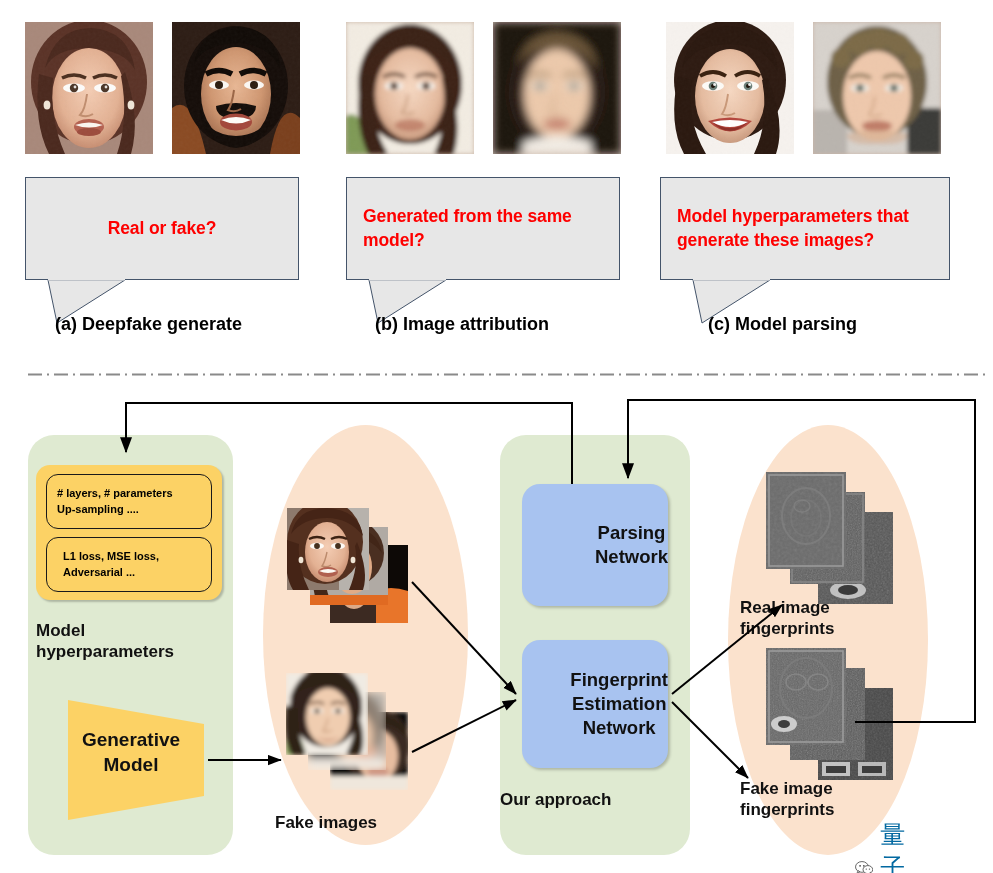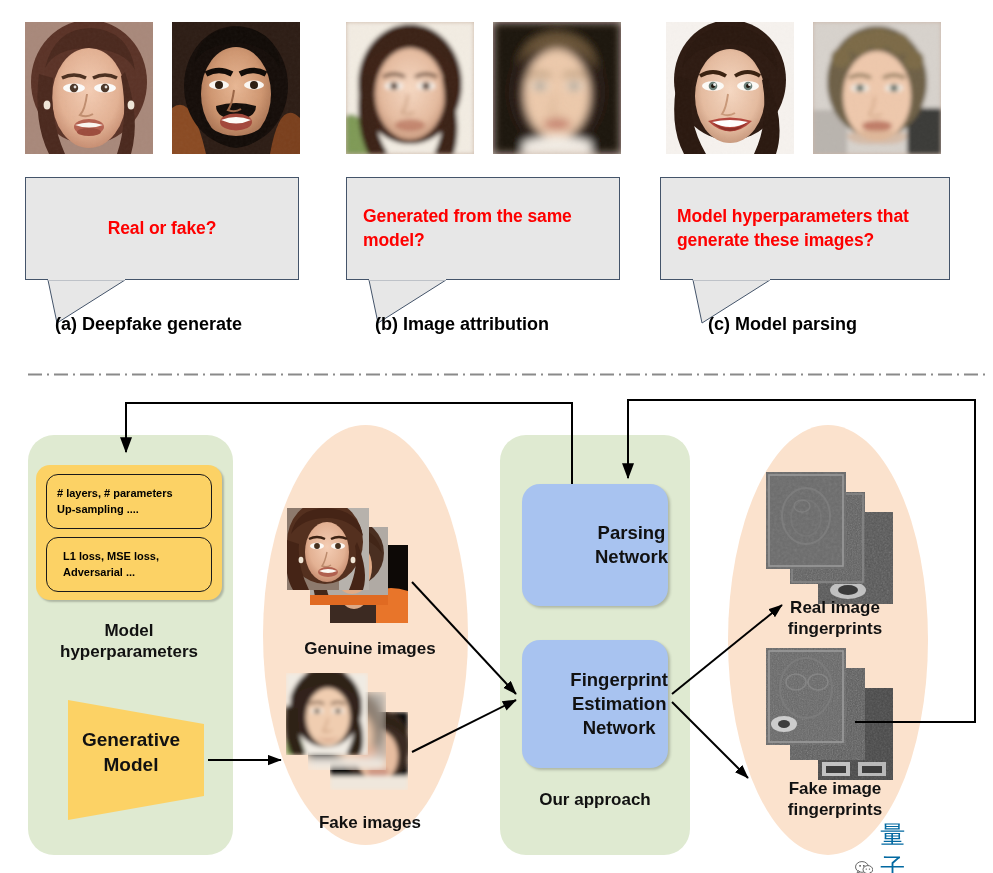--- a/index.html
+++ b/index.html
@@ -106,21 +106,21 @@
     color: #000000;
     line-height: 1.45;
     white-space: nowrap;
   }
 
   .blk-label {
     position: absolute;
     font-weight: bold;
     font-size: 17px;
     color: #111;
-    text-align: center;
+    text-align: left;
     line-height: 1.25;
     white-space: pre-line;
   }
 
   
   .trapezoid {
     position: absolute;
   }
   .trap-text {
     position: absolute;
@@ -503,21 +503,20 @@
         <circle cx="51" cy="38" r="2.9" fill="#46301e"></circle>
       <path d="M22 31 Q30 27 38 31" stroke="#3c2213" stroke-width="2.4" fill="none"></path>
       <path d="M44 31 Q52 27 60 31" stroke="#3c2213" stroke-width="2.4" fill="none"></path>
       <path d="M40 44 Q38 54 35 58 Q40 60 44 57" fill="none" stroke="#bb8a6c" stroke-width="1.4"></path>
       <ellipse cx="41" cy="64" rx="10" ry="5" fill="#b0604f"></ellipse>
       <path d="M32 63 Q41 59 50 63 Q41 67 32 63Z" fill="#fcf8f2"></path>
       <ellipse cx="14" cy="52" rx="2.4" ry="3.2" fill="#efe4d4"></ellipse>
       <ellipse cx="66" cy="52" rx="2.4" ry="3.2" fill="#efe4d4"></ellipse>
     </svg>
   </div>
-  <div class="blk-label" style="left:275px; top:638px; width:190px;">Genuine images</div>
 
   <div class="stack-img" style="left:330px; top:712px; width:78px; height:78px;">
     <svg class="fx" viewBox="0 0 78 78" preserveAspectRatio="none">
       <g filter="url(#blurSoft)">
         <rect width="78" height="78" fill="#100b08"></rect>
         <ellipse cx="46" cy="34" rx="34" ry="38" fill="#3a2a20"></ellipse>
         <ellipse cx="48" cy="44" rx="20" ry="26" fill="#e7bda0"></ellipse>
         <path d="M16 26 Q22 2 48 2 Q74 4 78 28 Q66 12 48 12 Q26 12 16 26Z" fill="#2e2018"></path>
         <ellipse cx="40" cy="38" rx="6" ry="3" fill="#efe6da"></ellipse>
         <circle cx="40" cy="38" r="2.4" fill="#4b3a26"></circle>

